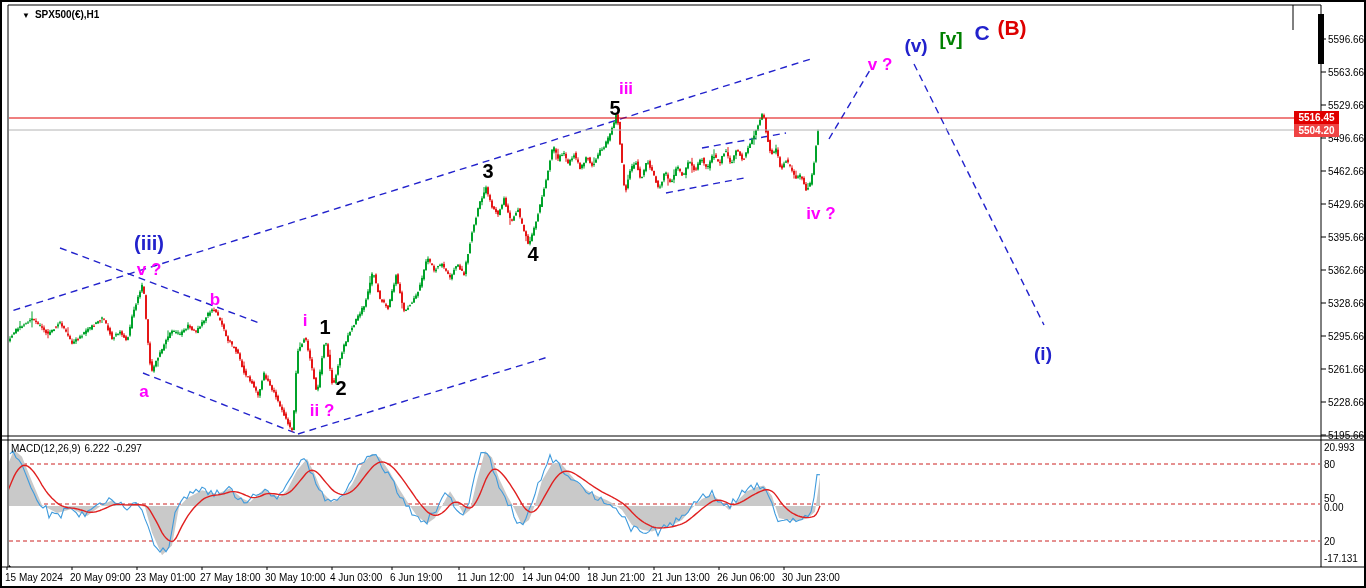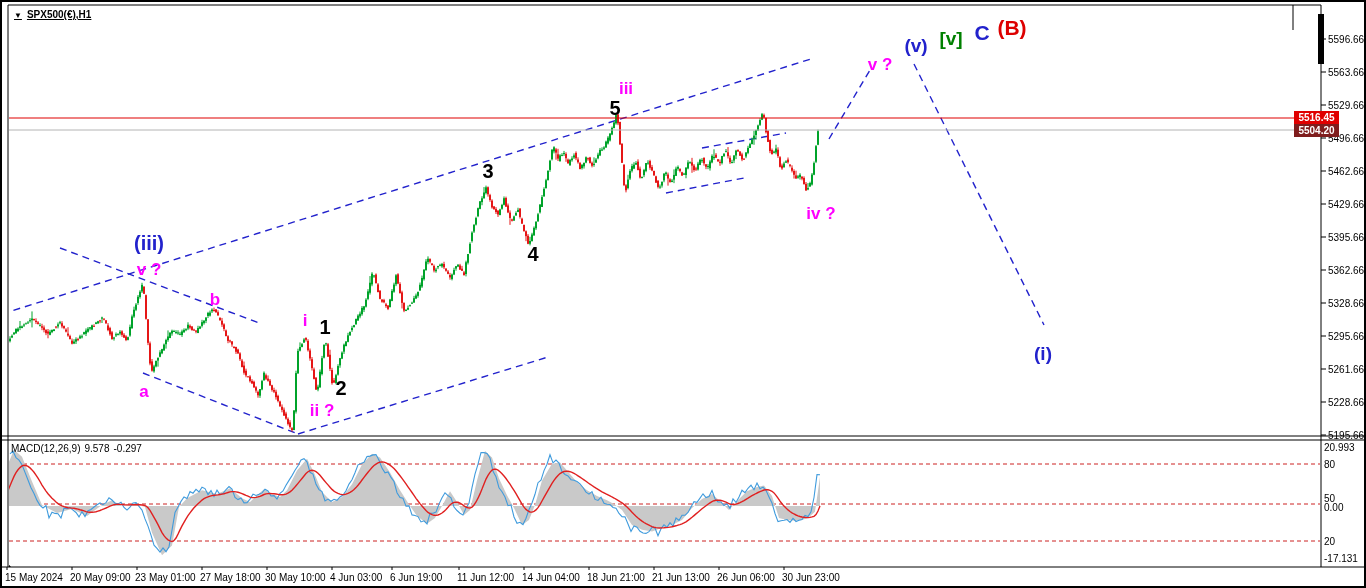--- a/index.html
+++ b/index.html
@@ -3,33 +3,33 @@
 <meta charset="utf-8">
 <style>
   html,body{margin:0;padding:0;background:#888;}
   .chart-window{
     position:relative;width:1366px;height:588px;background:#fff;
     border:2px solid #000;box-sizing:border-box;overflow:hidden;
     font-family:"Liberation Sans",sans-serif;
   }
   svg{position:absolute;left:0;top:0;}
   .symbol-label{
-    position:absolute;left:12px;top:7px;font:bold 10px "Liberation Sans",sans-serif;color:#000;text-decoration:underline;
+    position:absolute;left:20px;top:7px;font:bold 10px "Liberation Sans",sans-serif;color:#000;
   }
   .symbol-label .tri{font-size:8px;margin-right:5px;}
   .macd-label{
     position:absolute;left:9px;top:441px;font:10px "Liberation Sans",sans-serif;color:#000;
   }
   .macd-label span{margin-right:4px;}
   .price-badge{
     position:absolute;left:1292px;width:45px;height:13px;color:#fff;
     font:bold 10px "Liberation Sans",sans-serif;text-align:center;line-height:13px;
   }
   .badge-red{top:109px;background:#e00000;}
-  .badge-black{top:122px;background:#7f1d1d;}
+  .badge-black{top:122px;background:#ef4444;}
 </style>
 </head>
 <body>
 
 <div class="chart-window">
 
   <svg id="cv" width="1366" height="588">
       <defs>
         <clipPath id="mainClip">
           <rect x="7" y="4" width="1311" height="429"></rect>
@@ -956,19 +956,19 @@
       <text x="1322" y="448.5" fill="#000" font-size="10" font-family="&quot;Liberation Sans&quot;,sans-serif">20.993</text>
       <text x="1322" y="508.5" fill="#000" font-size="10" font-family="&quot;Liberation Sans&quot;,sans-serif">0.00</text>
       <text x="1322" y="559.5" fill="#000" font-size="10" font-family="&quot;Liberation Sans&quot;,sans-serif">-17.131</text>
     </svg>
 
   <div class="symbol-label">
     <span class="tri">▼</span><span>SPX500(€),H1</span>
   </div>
 
   <div class="macd-label">
-    <span>MACD(12,26,9)</span><span>9.578</span><span>-0.297</span>
+    <span>MACD(12,26,9)</span><span>6.222</span><span>-0.297</span>
   </div>
 
   <div class="price-badge badge-red">5516.45</div>
   <div class="price-badge badge-black">5504.20</div>
 
 </div>
 
 </body></html>

